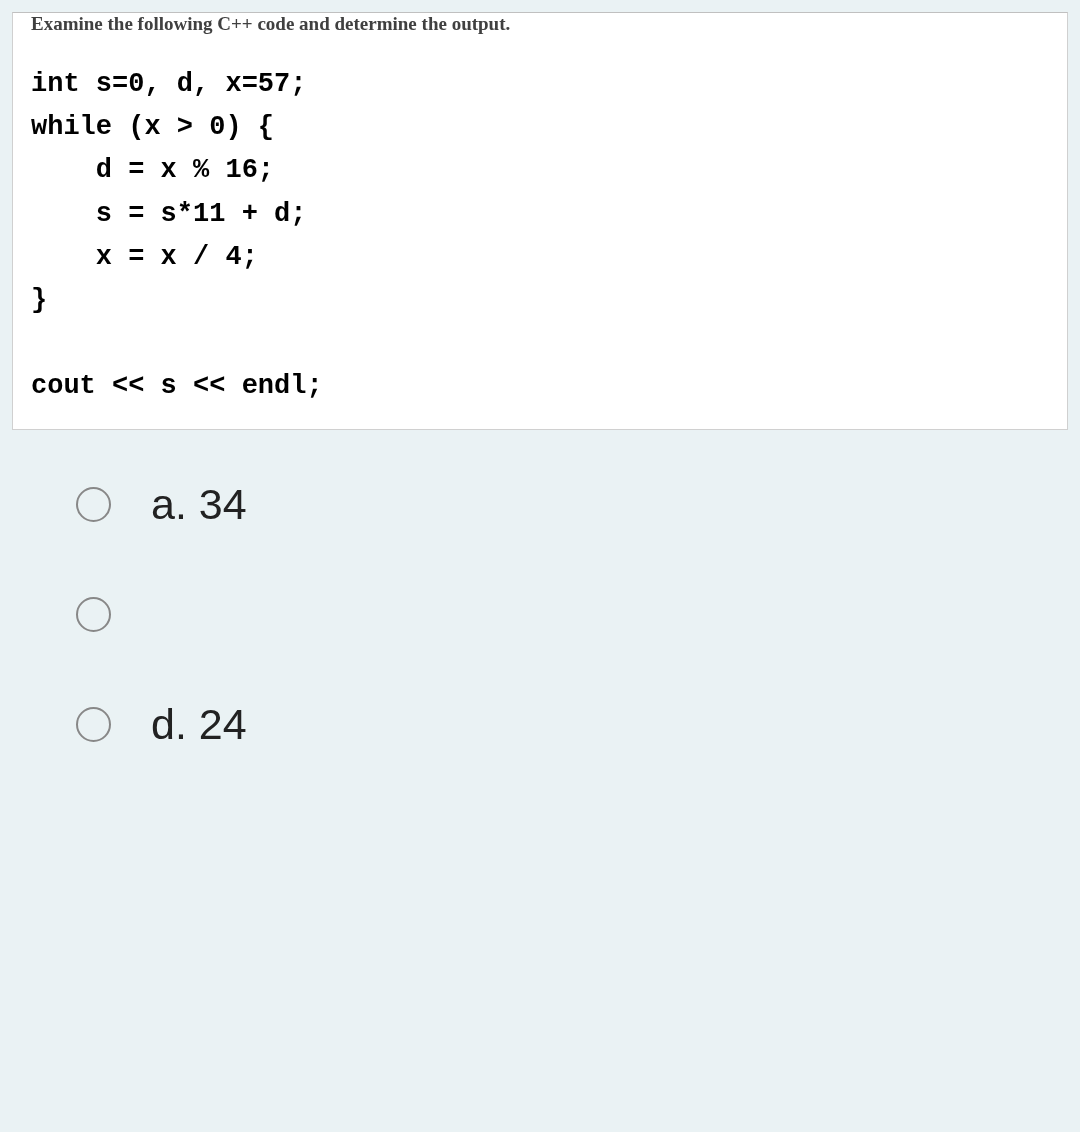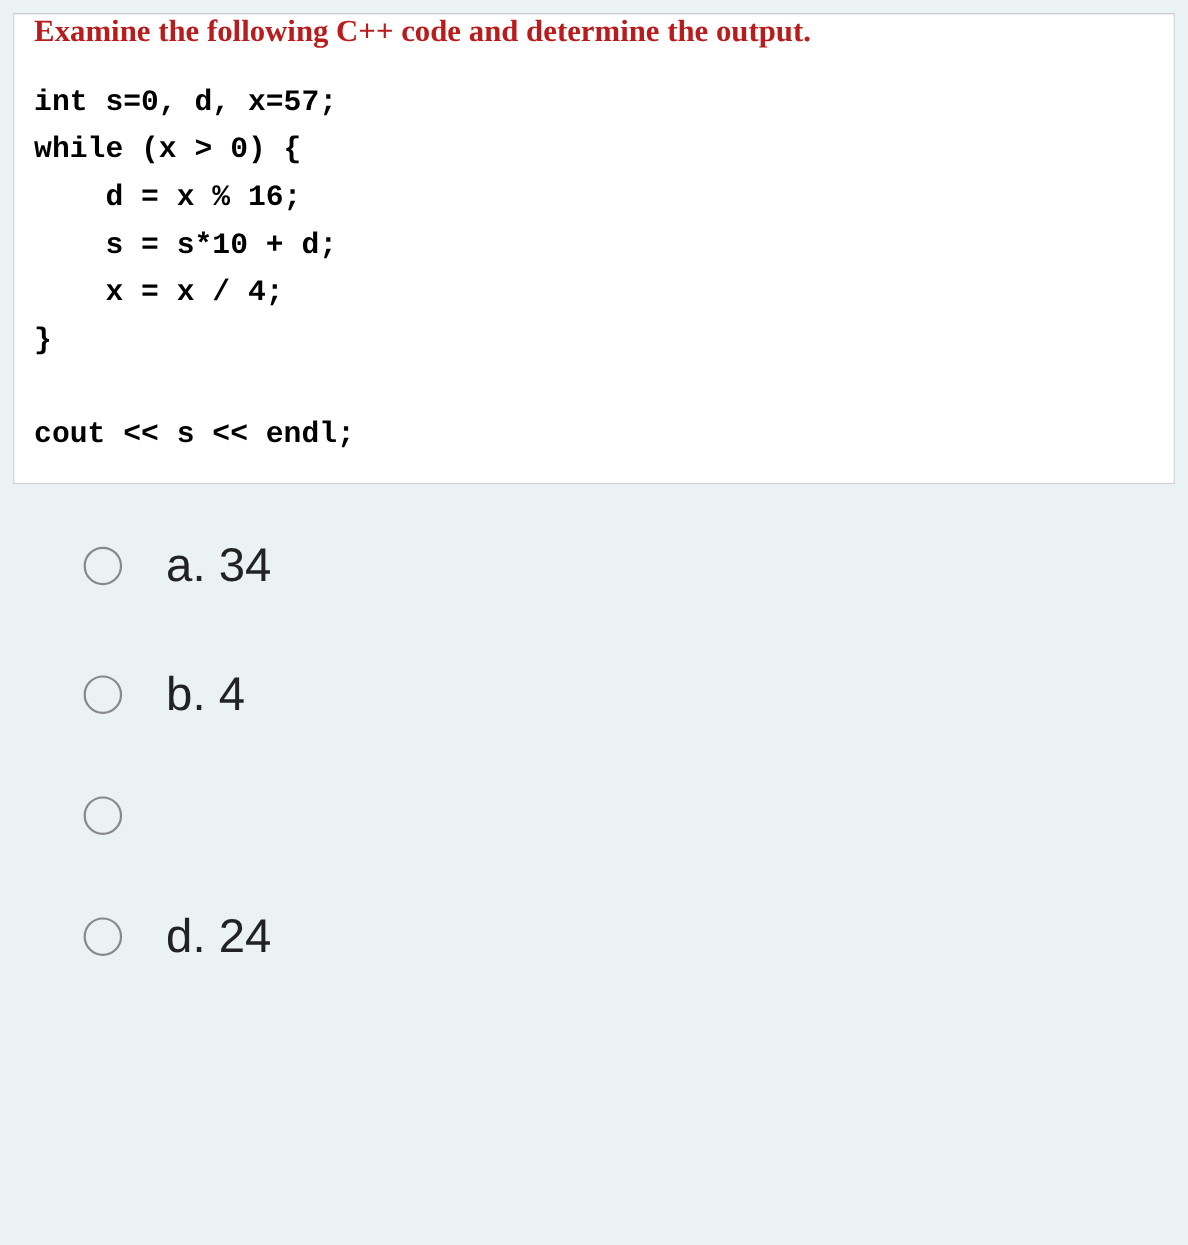--- a/index.html
+++ b/index.html
@@ -21,22 +21,22 @@
     .question-box {
       background: #ffffff;
       border: 1px solid #d0d0d0;
       border-top: 1px solid #c0c0c0;
       margin: 12px 12px 0 12px;
       padding: 0;
     }
     .question-title {
       font-family: Georgia, 'Times New Roman', serif;
       font-weight: bold;
-      font-size: 28px;
-      color: #b91c1c;
+      font-size: 19px;
+      color: #404040;
       padding: 0 18px 28px 18px;
     }
     .code-block {
       font-family: 'Courier New', Courier, monospace;
       font-size: 27px;
       font-weight: bold;
       color: #000;
       line-height: 1.6;
       padding: 0 18px 20px 18px;
       white-space: pre;
@@ -67,37 +67,33 @@
   </style>
 </head>
 <body>
 
 <div class="question-container">
   <div class="question-box">
     <div class="question-title">Examine the following C++ code and determine the output.</div>
     <div class="code-block"><span>int s=0, d, x=57;</span>
 <span>while (x &gt; 0) {</span>
 <span>    d = x % 16;</span>
-<span>    s = s*10 + d;</span>
+<span>    s = s*11 + d;</span>
 <span>    x = x / 4;</span>
 <span>}</span>
 <span></span>
 <span>cout &lt;&lt; s &lt;&lt; endl;</span></div>
   </div>
 
   <div class="options-area">
     <div class="option-row">
       <div class="radio-circle"></div>
       <div class="option-label"><span>a</span>. <span>34</span></div>
     </div>
     <div class="option-row">
       <div class="radio-circle"></div>
-      <div class="option-label"><span>b</span>. <span>4</span></div>
-    </div>
-    <div class="option-row">
-      <div class="radio-circle"></div>
     </div>
     <div class="option-row">
       <div class="radio-circle"></div>
       <div class="option-label"><span>d</span>. <span>24</span></div>
     </div>
   </div>
 </div>
 
 </body></html>

